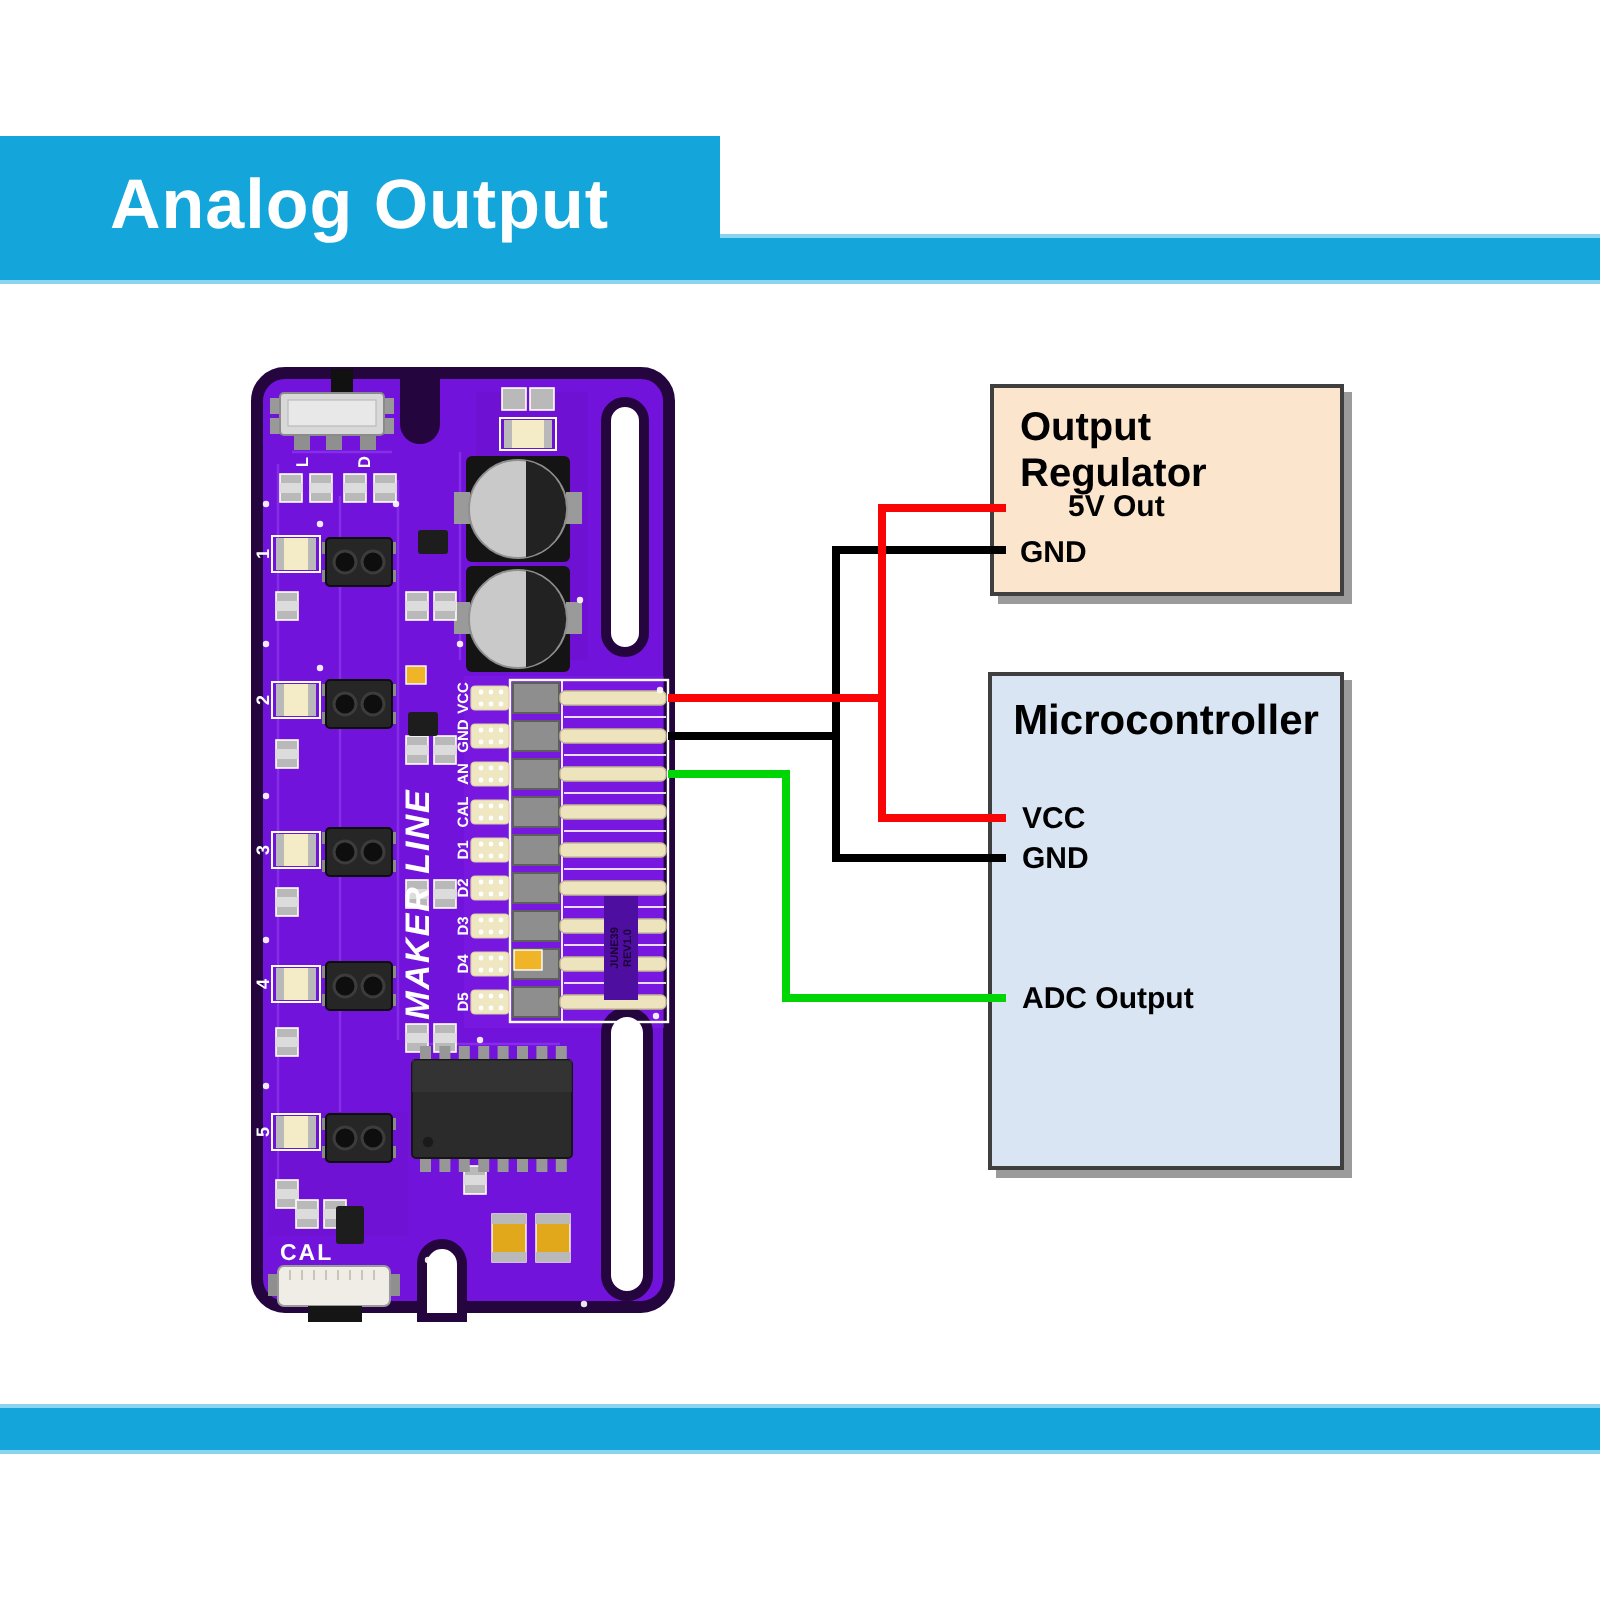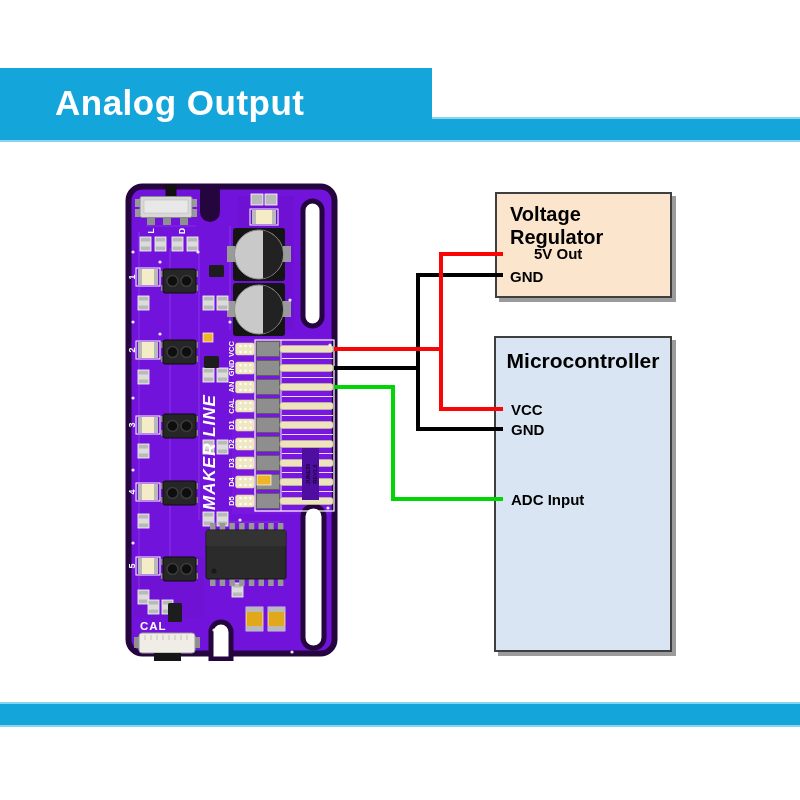--- a/index.html
+++ b/index.html
@@ -4,30 +4,30 @@
 <style>
   html,body{margin:0;padding:0;background:#ffffff;}
   .canvas{position:relative;width:800px;height:800px;background:#ffffff;overflow:hidden;
           font-family:"Liberation Sans",sans-serif;}
 
   
   .stripe{position:absolute;left:0;width:800px;height:25px;background:#14A6DB;
           border-top:2px solid #8AD4EE;border-bottom:2px solid #8AD4EE;box-sizing:border-box;}
   .stripe-top{top:117px;}
   .stripe-bottom{top:702px;}
-  .title-block{position:absolute;left:0;top:68px;width:432px;height:74px;background:#14A6DB;
+  .title-block{position:absolute;left:0;top:68px;width:360px;height:74px;background:#14A6DB;
                border-bottom:2px solid #8AD4EE;box-sizing:border-box;z-index:2;}
   .title-block h1{margin:0;padding-left:55px;line-height:70px;font-size:35px;font-weight:bold;
                   color:#ffffff;letter-spacing:0.5px;}
 
   
   .comp-box{position:absolute;border:2px solid #3F3F3F;box-sizing:border-box;
             box-shadow:4px 4px 0 #9B9B9B;z-index:1;}
   .vr-box{left:495px;top:192px;width:177px;height:106px;background:#FBE5CD;}
-  .mcu-box{left:494px;top:336px;width:178px;height:316px;background:#D9E5F2;}
+  .mcu-box{left:494px;top:336px;width:178px;height:249px;background:#D9E5F2;}
   .vr-box .box-title{margin:9px 0 0 13px;font-size:20px;font-weight:bold;color:#000;}
   .mcu-box .box-title{margin:11px 0 0 0;text-align:center;font-size:21px;font-weight:bold;color:#000;}
   .pin-label{position:absolute;font-size:15px;font-weight:bold;color:#000;z-index:3;white-space:nowrap;}
 
   
   .wire{position:absolute;z-index:4;}
   .wh{height:4px;} .wv{width:4px;}
   .w-red{background:#FA0505;} .w-blk{background:#000000;} .w-grn{background:#00D605;}
 
   
@@ -397,31 +397,31 @@
       <circle cx="290" cy="300" r="1.6"></circle>
         <circle cx="330" cy="345" r="1.6"></circle>
         <circle cx="328" cy="508" r="1.6"></circle>
       <circle cx="240" cy="520" r="1.6"></circle>
         <circle cx="214" cy="630" r="1.6"></circle>
         <circle cx="292" cy="652" r="1.6"></circle>
     </g>
   </svg>
 
   <div class="comp-box vr-box">
-    <div class="box-title">Voltage Regulator</div>
+    <div class="box-title">Output Regulator</div>
   </div>
   <div class="comp-box mcu-box">
     <div class="box-title">Microcontroller</div>
   </div>
 
   <div class="pin-label" style="left:534px;top:245px;">5V Out</div>
   <div class="pin-label" style="left:510px;top:268px;">GND</div>
   <div class="pin-label" style="left:511px;top:401px;">VCC</div>
   <div class="pin-label" style="left:511px;top:421px;">GND</div>
-  <div class="pin-label" style="left:511px;top:491px;">ADC Input</div>
+  <div class="pin-label" style="left:511px;top:491px;">ADC Output</div>
 
   <div class="wire wh w-blk" style="left:334px;top:366px;width:86px;"></div>
   <div class="wire wv w-blk" style="left:416px;top:273px;height:158px;"></div>
   <div class="wire wh w-blk" style="left:416px;top:273px;width:87px;"></div>
   <div class="wire wh w-blk" style="left:416px;top:427px;width:87px;"></div>
 
   <div class="wire wh w-red" style="left:334px;top:347px;width:109px;"></div>
   <div class="wire wv w-red" style="left:439px;top:252px;height:159px;"></div>
   <div class="wire wh w-red" style="left:439px;top:252px;width:64px;"></div>
   <div class="wire wh w-red" style="left:439px;top:407px;width:64px;"></div>

